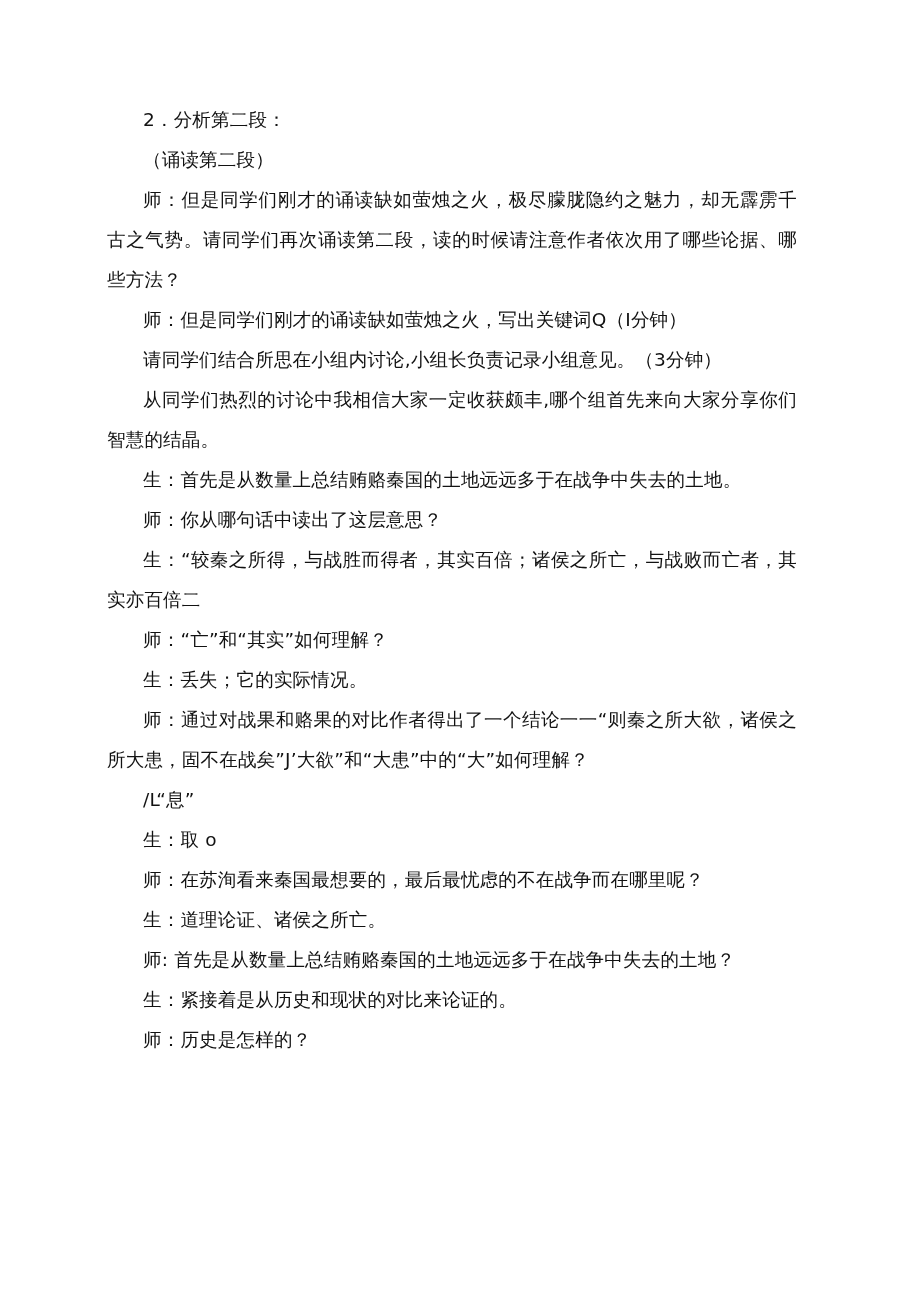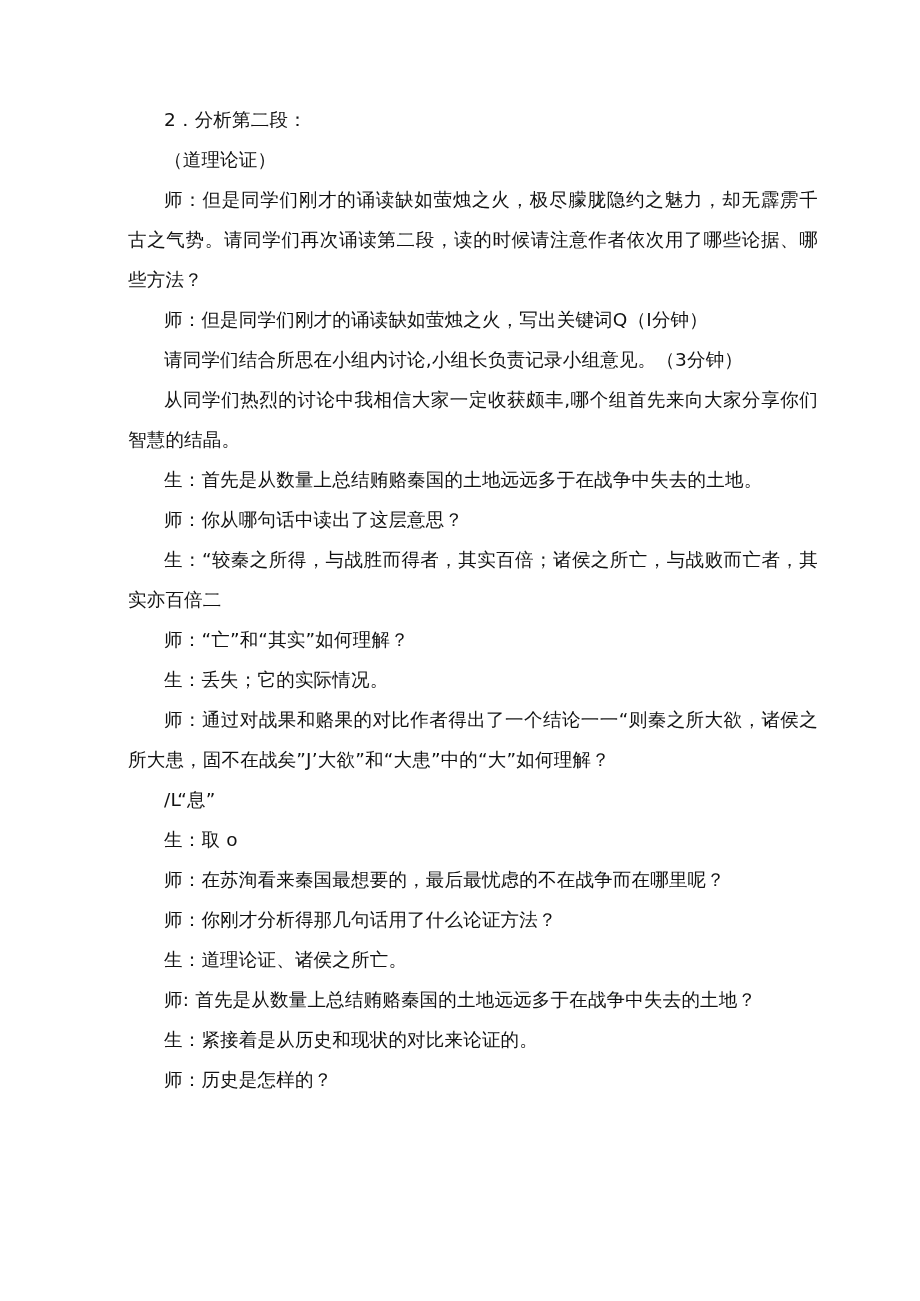--- a/index.html
+++ b/index.html
@@ -11,21 +11,21 @@
     position: relative;
     width: 920px;
     height: 1301px;
     background: #ffffff;
     margin: 0 auto;
     overflow: hidden;
     font-family: "DejaVu Sans", "Liberation Sans", sans-serif;
   }
   .doc-body {
     position: absolute;
-    left: 128px;
+    left: 107px;
     top: 100px;
     width: 690px;
   }
   p.line {
     margin: 0 0 0 0;
     font-size: 18.5px;
     line-height: 40px;
     color: #121212;
     text-align: justify;
     text-justify: inter-ideograph;
@@ -34,33 +34,32 @@
   p.indent1 {
     text-indent: 36px;
   }
 </style>
 </head>
 <body>
 
 <div class="page">
   <div class="doc-body">
     <p class="line indent1">2．分析第二段：</p>
-    <p class="line indent1">（道理论证）</p>
+    <p class="line indent1">（诵读第二段）</p>
     <p class="line indent1">师：但是同学们刚才的诵读缺如萤烛之火，极尽朦胧隐约之魅力，却无霹雳千古之气势。请同学们再次诵读第二段，读的时候请注意作者依次用了哪些论据、哪些方法？</p>
     <p class="line indent1">师：但是同学们刚才的诵读缺如萤烛之火，写出关键词Q（Ⅰ分钟）</p>
     <p class="line indent1">请同学们结合所思在小组内讨论,小组长负责记录小组意见。（3分钟）</p>
     <p class="line indent1">从同学们热烈的讨论中我相信大家一定收获颇丰,哪个组首先来向大家分享你们智慧的结晶。</p>
     <p class="line indent1">生：首先是从数量上总结贿赂秦国的土地远远多于在战争中失去的土地。</p>
     <p class="line indent1">师：你从哪句话中读出了这层意思？</p>
     <p class="line indent1">生：“较秦之所得，与战胜而得者，其实百倍；诸侯之所亡，与战败而亡者，其实亦百倍二</p>
     <p class="line indent1">师：“亡”和“其实”如何理解？</p>
     <p class="line indent1">生：丢失；它的实际情况。</p>
     <p class="line indent1">师：通过对战果和赂果的对比作者得出了一个结论一一“则秦之所大欲，诸侯之所大患，固不在战矣”J’大欲”和“大患”中的“大”如何理解？</p>
     <p class="line indent1">/L“息”</p>
     <p class="line indent1">生：取 o</p>
     <p class="line indent1">师：在苏洵看来秦国最想要的，最后最忧虑的不在战争而在哪里呢？</p>
-    <p class="line indent1">师：你刚才分析得那几句话用了什么论证方法？</p>
     <p class="line indent1">生：道理论证、诸侯之所亡。</p>
     <p class="line indent1">师: 首先是从数量上总结贿赂秦国的土地远远多于在战争中失去的土地？</p>
     <p class="line indent1">生：紧接着是从历史和现状的对比来论证的。</p>
     <p class="line indent1">师：历史是怎样的？</p>
   </div>
 </div>
 
 </body></html>

